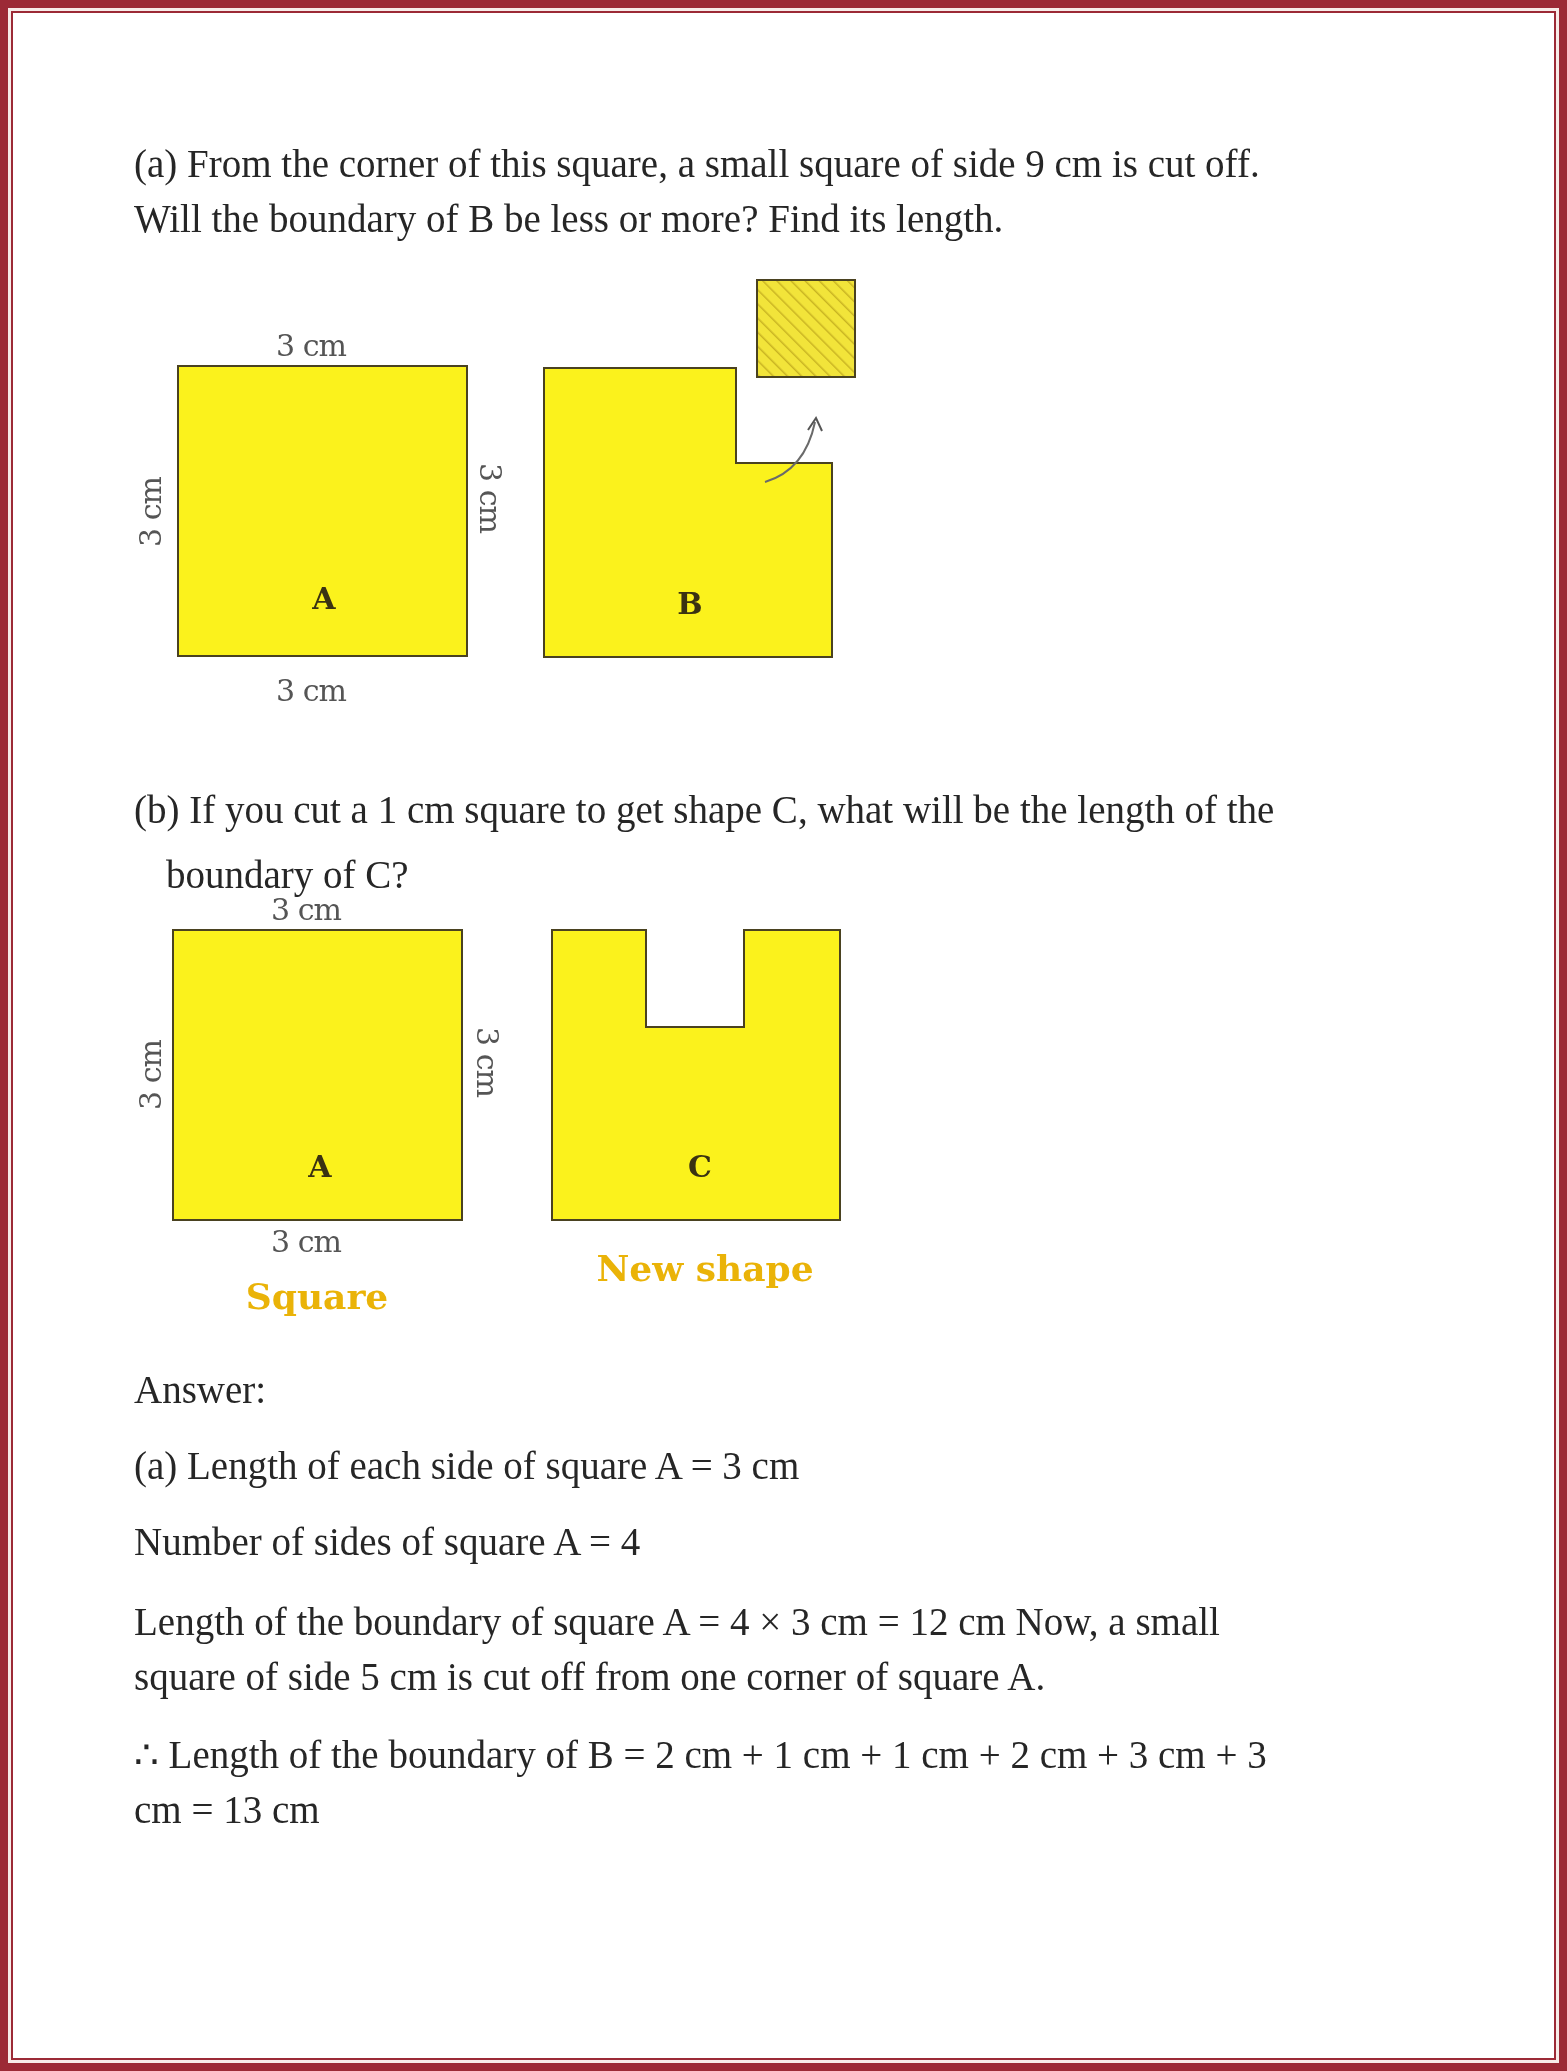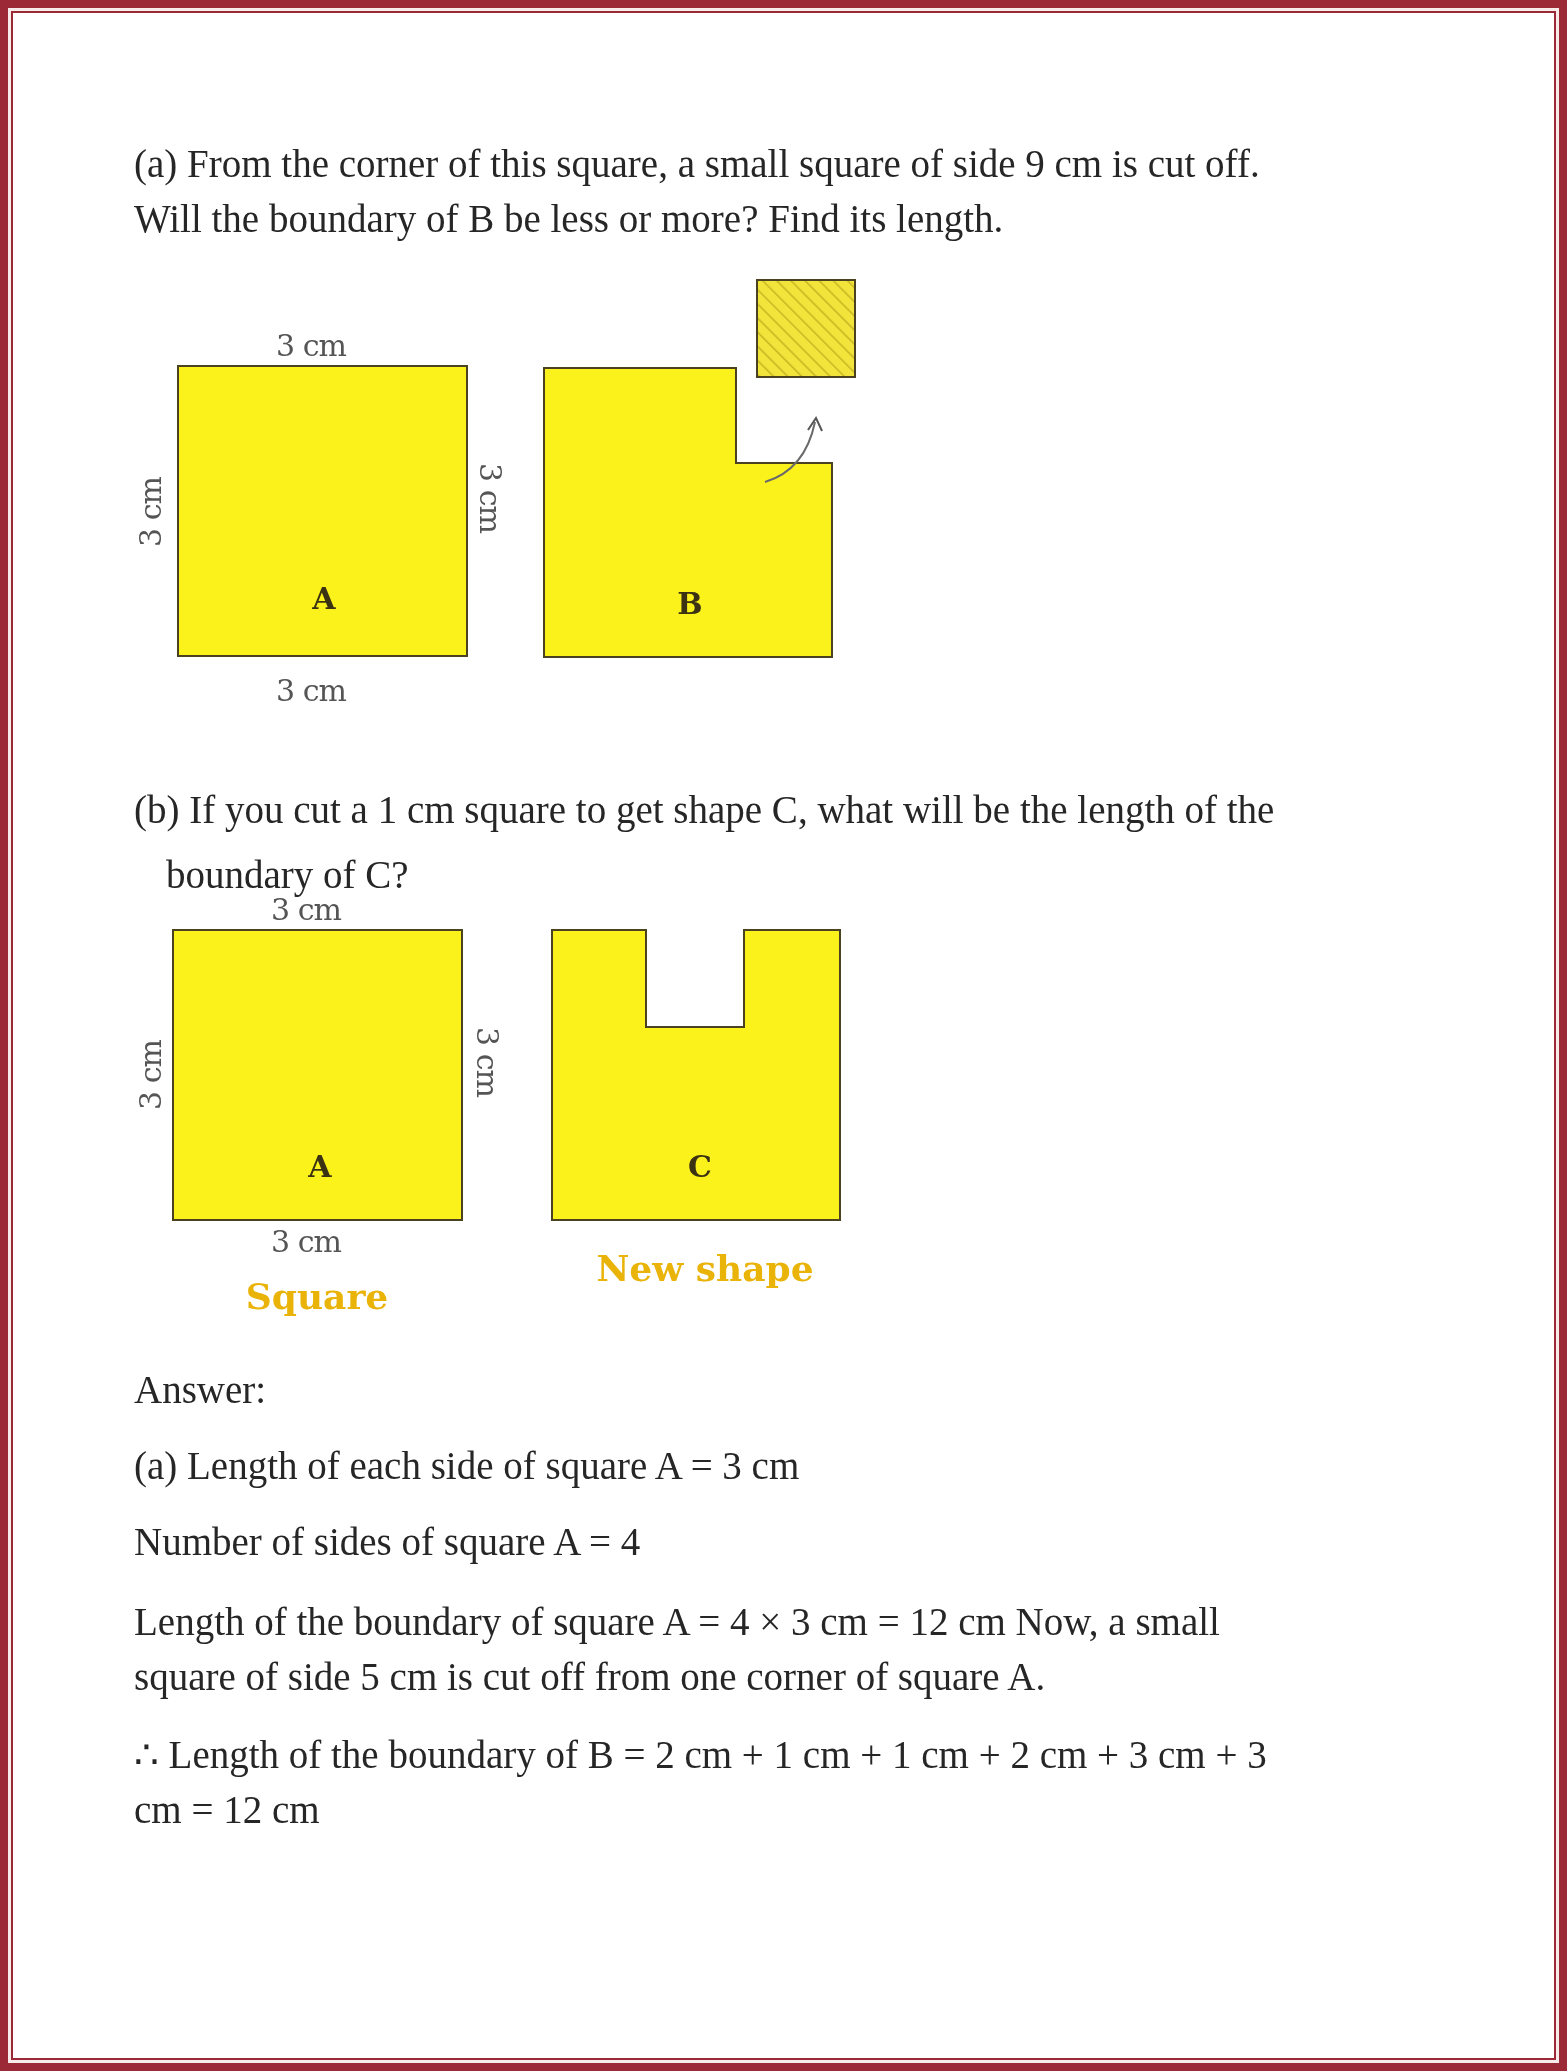--- a/index.html
+++ b/index.html
@@ -89,13 +89,13 @@
 <div class="shape-letter" style="left:700px; top:1166px;">C</div>
 <div class="caption" style="left:317px; top:1296px;">Square</div>
 <div class="caption" style="left:705px; top:1268px;">New shape</div>
 
 <div class="txt" style="top:1362px;">Answer:</div>
 <div class="txt" style="top:1438px;">(a) Length of each side of square A = 3 cm</div>
 <div class="txt" style="top:1514px;">Number of sides of square A = 4</div>
 <div class="txt" style="top:1594px;">Length of the boundary of square A = 4 × 3 cm = 12 cm Now, a small</div>
 <div class="txt" style="top:1649px;">square of side 5 cm is cut off from one corner of square A.</div>
 <div class="txt" style="top:1727px;">∴ Length of the boundary of B = 2 cm + 1 cm + 1 cm + 2 cm + 3 cm + 3</div>
-<div class="txt" style="top:1782px;">cm = 12 cm</div>
+<div class="txt" style="top:1782px;">cm = 13 cm</div>
 
 </body></html>

